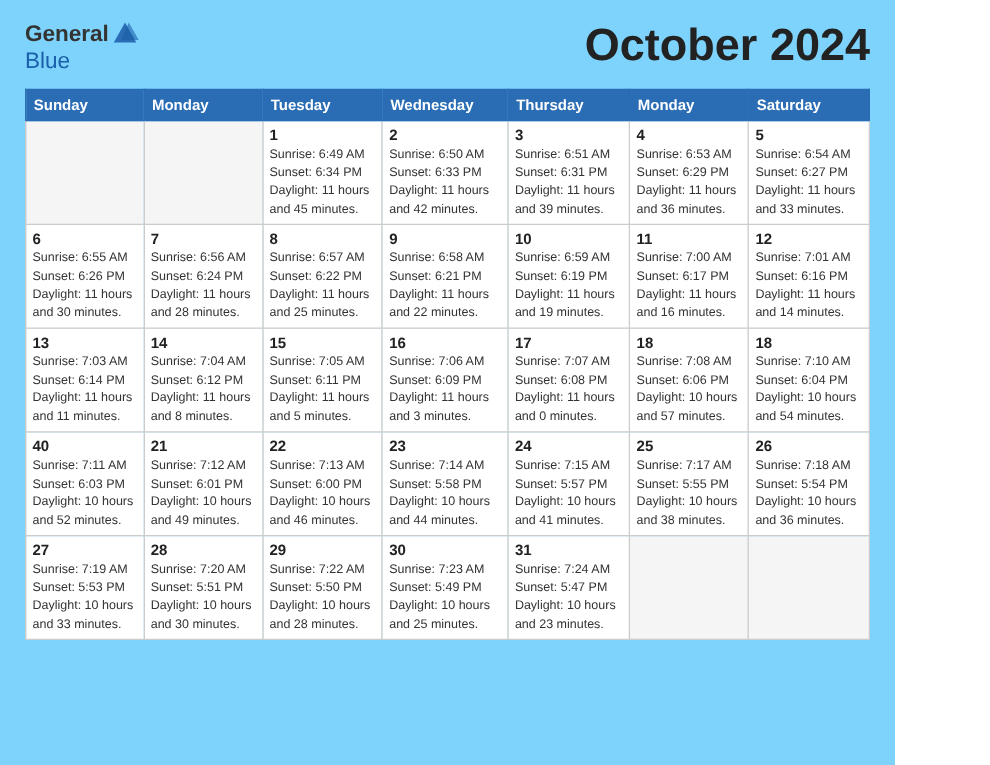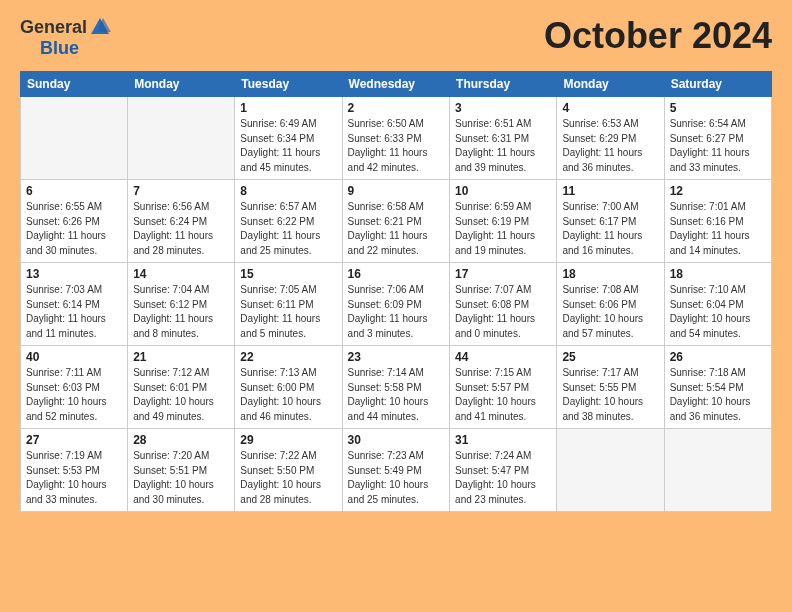--- a/index.html
+++ b/index.html
@@ -4,24 +4,24 @@
   <style>
     * { box-sizing: border-box; margin: 0; padding: 0; }
     body {
       font-family: Arial, sans-serif;
       background: #fff;
       width: 792px;
       height: 612px;
       overflow: hidden;
     }
     .page {
-      width: 792px;
+      width: 716px;
       min-height: 612px;
       padding: 16px 20px 6px 20px;
-      background: #fdba74;
+      background: #7dd3fc;
     }
     .header {
       display: flex;
       justify-content: space-between;
       align-items: flex-start;
       margin-bottom: 12px;
     }
     .logo {
       display: flex;
       flex-direction: column;
@@ -31,23 +31,22 @@
       display: flex;
       align-items: center;
     }
     .logo-general {
       font-size: 18px;
       font-weight: bold;
       color: #333;
     }
     .logo-blue {
       font-size: 18px;
-      font-weight: bold;
+      font-weight: normal;
       color: #1a5fa8;
-      margin-left: 20px;
     }
     .logo-icon {
       width: 22px;
       height: 22px;
       margin-left: 2px;
     }
     .title-block {
       text-align: left;
     }
     .month-title {
@@ -234,21 +233,21 @@
           </td>
           <td>
             <span class="day-num">22</span>
             <div class="day-detail">Sunrise: 7:13 AM<br>Sunset: 6:00 PM<br>Daylight: 10 hours and 46 minutes.</div>
           </td>
           <td>
             <span class="day-num">23</span>
             <div class="day-detail">Sunrise: 7:14 AM<br>Sunset: 5:58 PM<br>Daylight: 10 hours and 44 minutes.</div>
           </td>
           <td>
-            <span class="day-num">44</span>
+            <span class="day-num">24</span>
             <div class="day-detail">Sunrise: 7:15 AM<br>Sunset: 5:57 PM<br>Daylight: 10 hours and 41 minutes.</div>
           </td>
           <td>
             <span class="day-num">25</span>
             <div class="day-detail">Sunrise: 7:17 AM<br>Sunset: 5:55 PM<br>Daylight: 10 hours and 38 minutes.</div>
           </td>
           <td>
             <span class="day-num">26</span>
             <div class="day-detail">Sunrise: 7:18 AM<br>Sunset: 5:54 PM<br>Daylight: 10 hours and 36 minutes.</div>
           </td>

